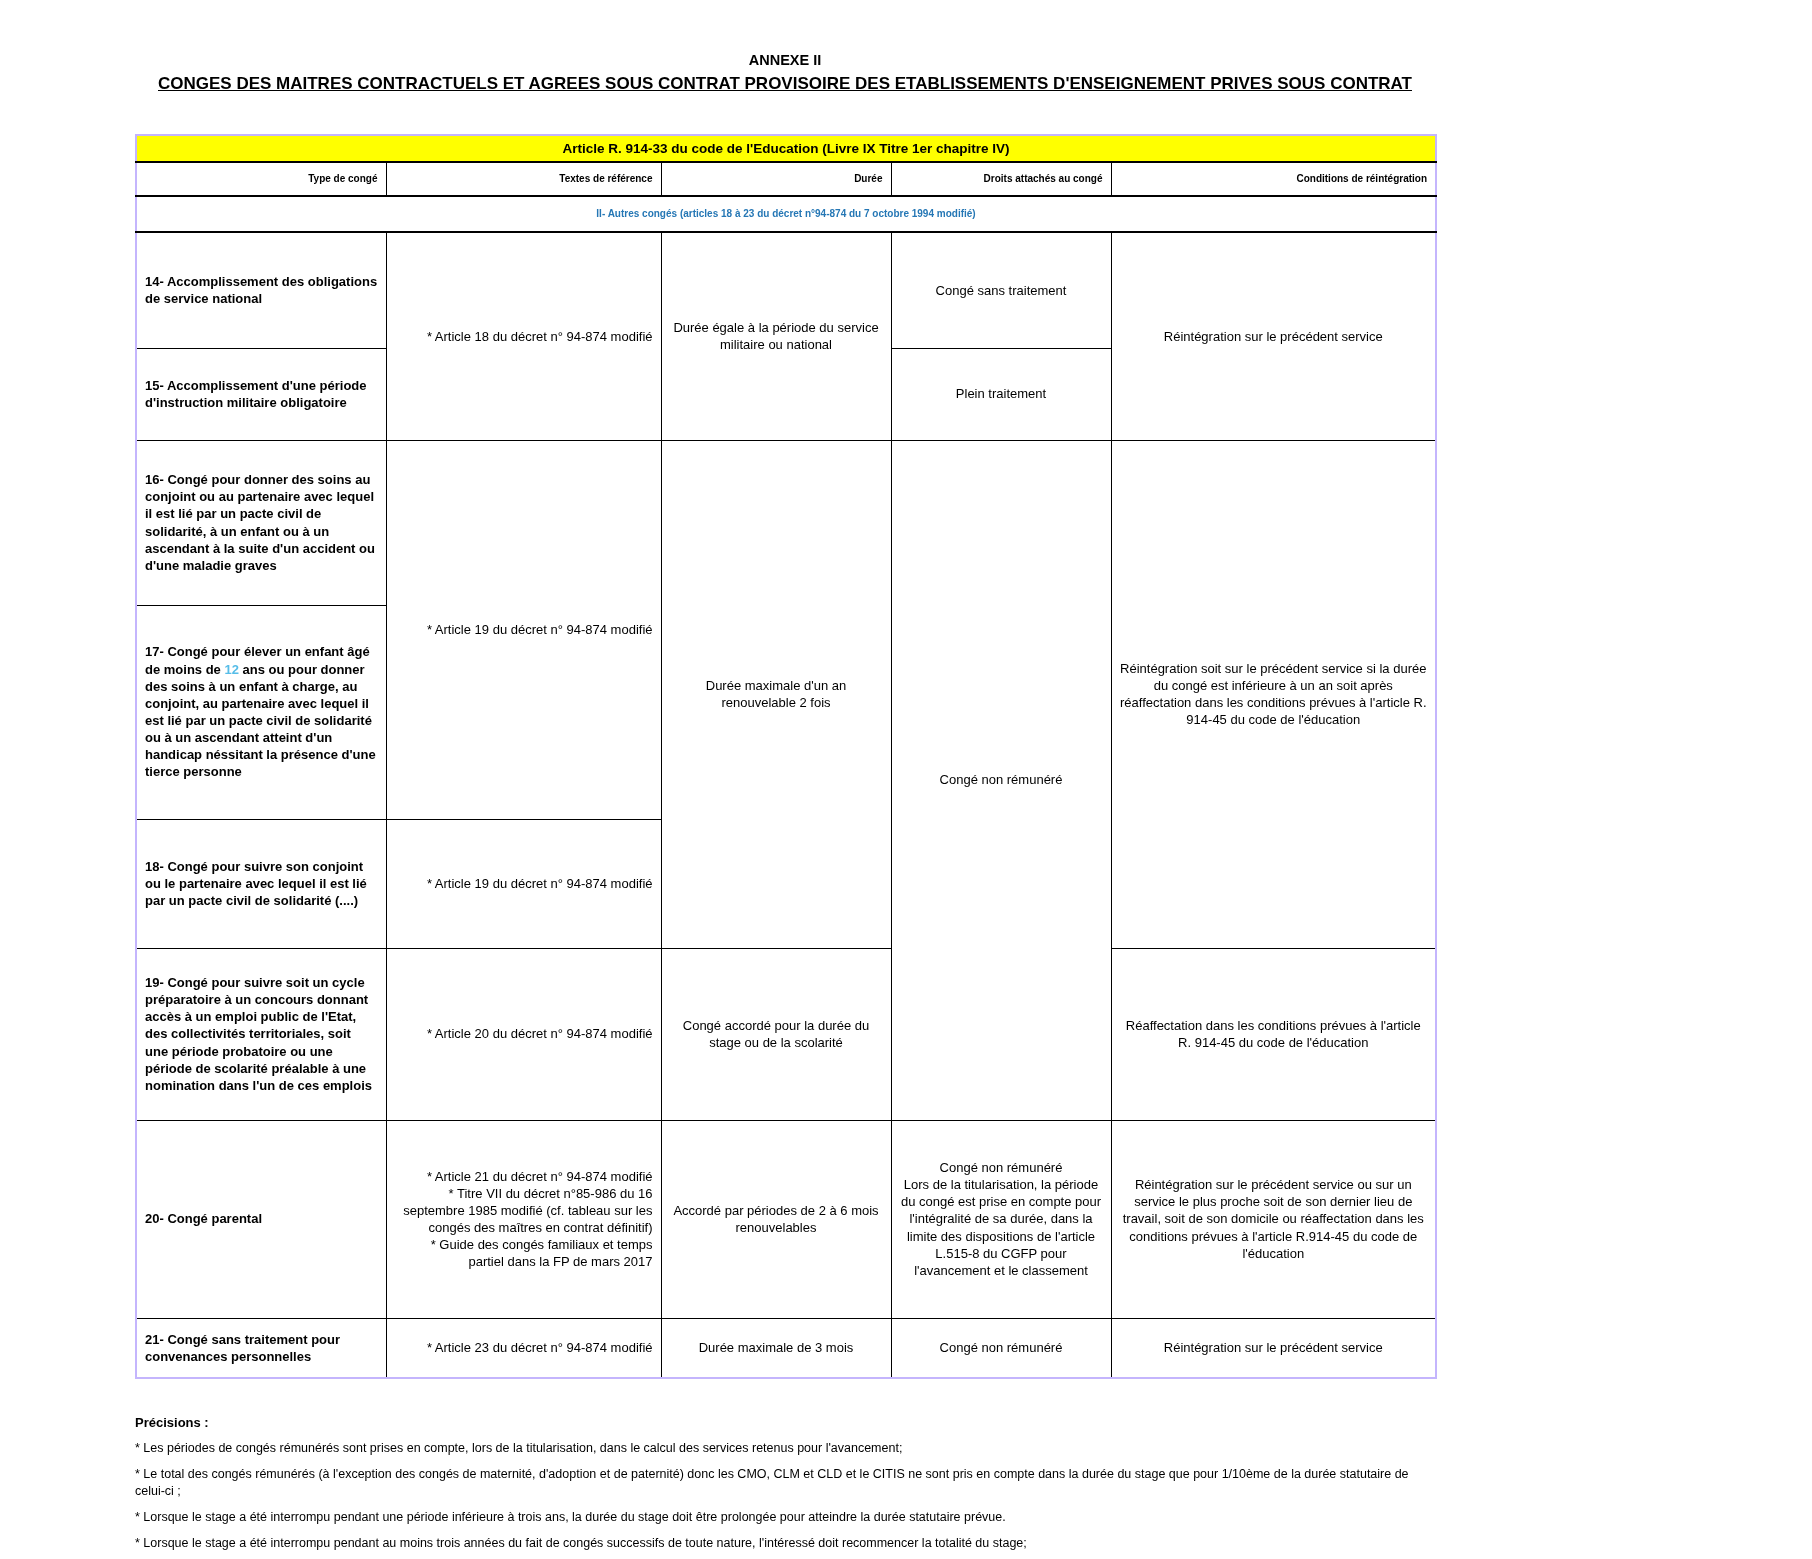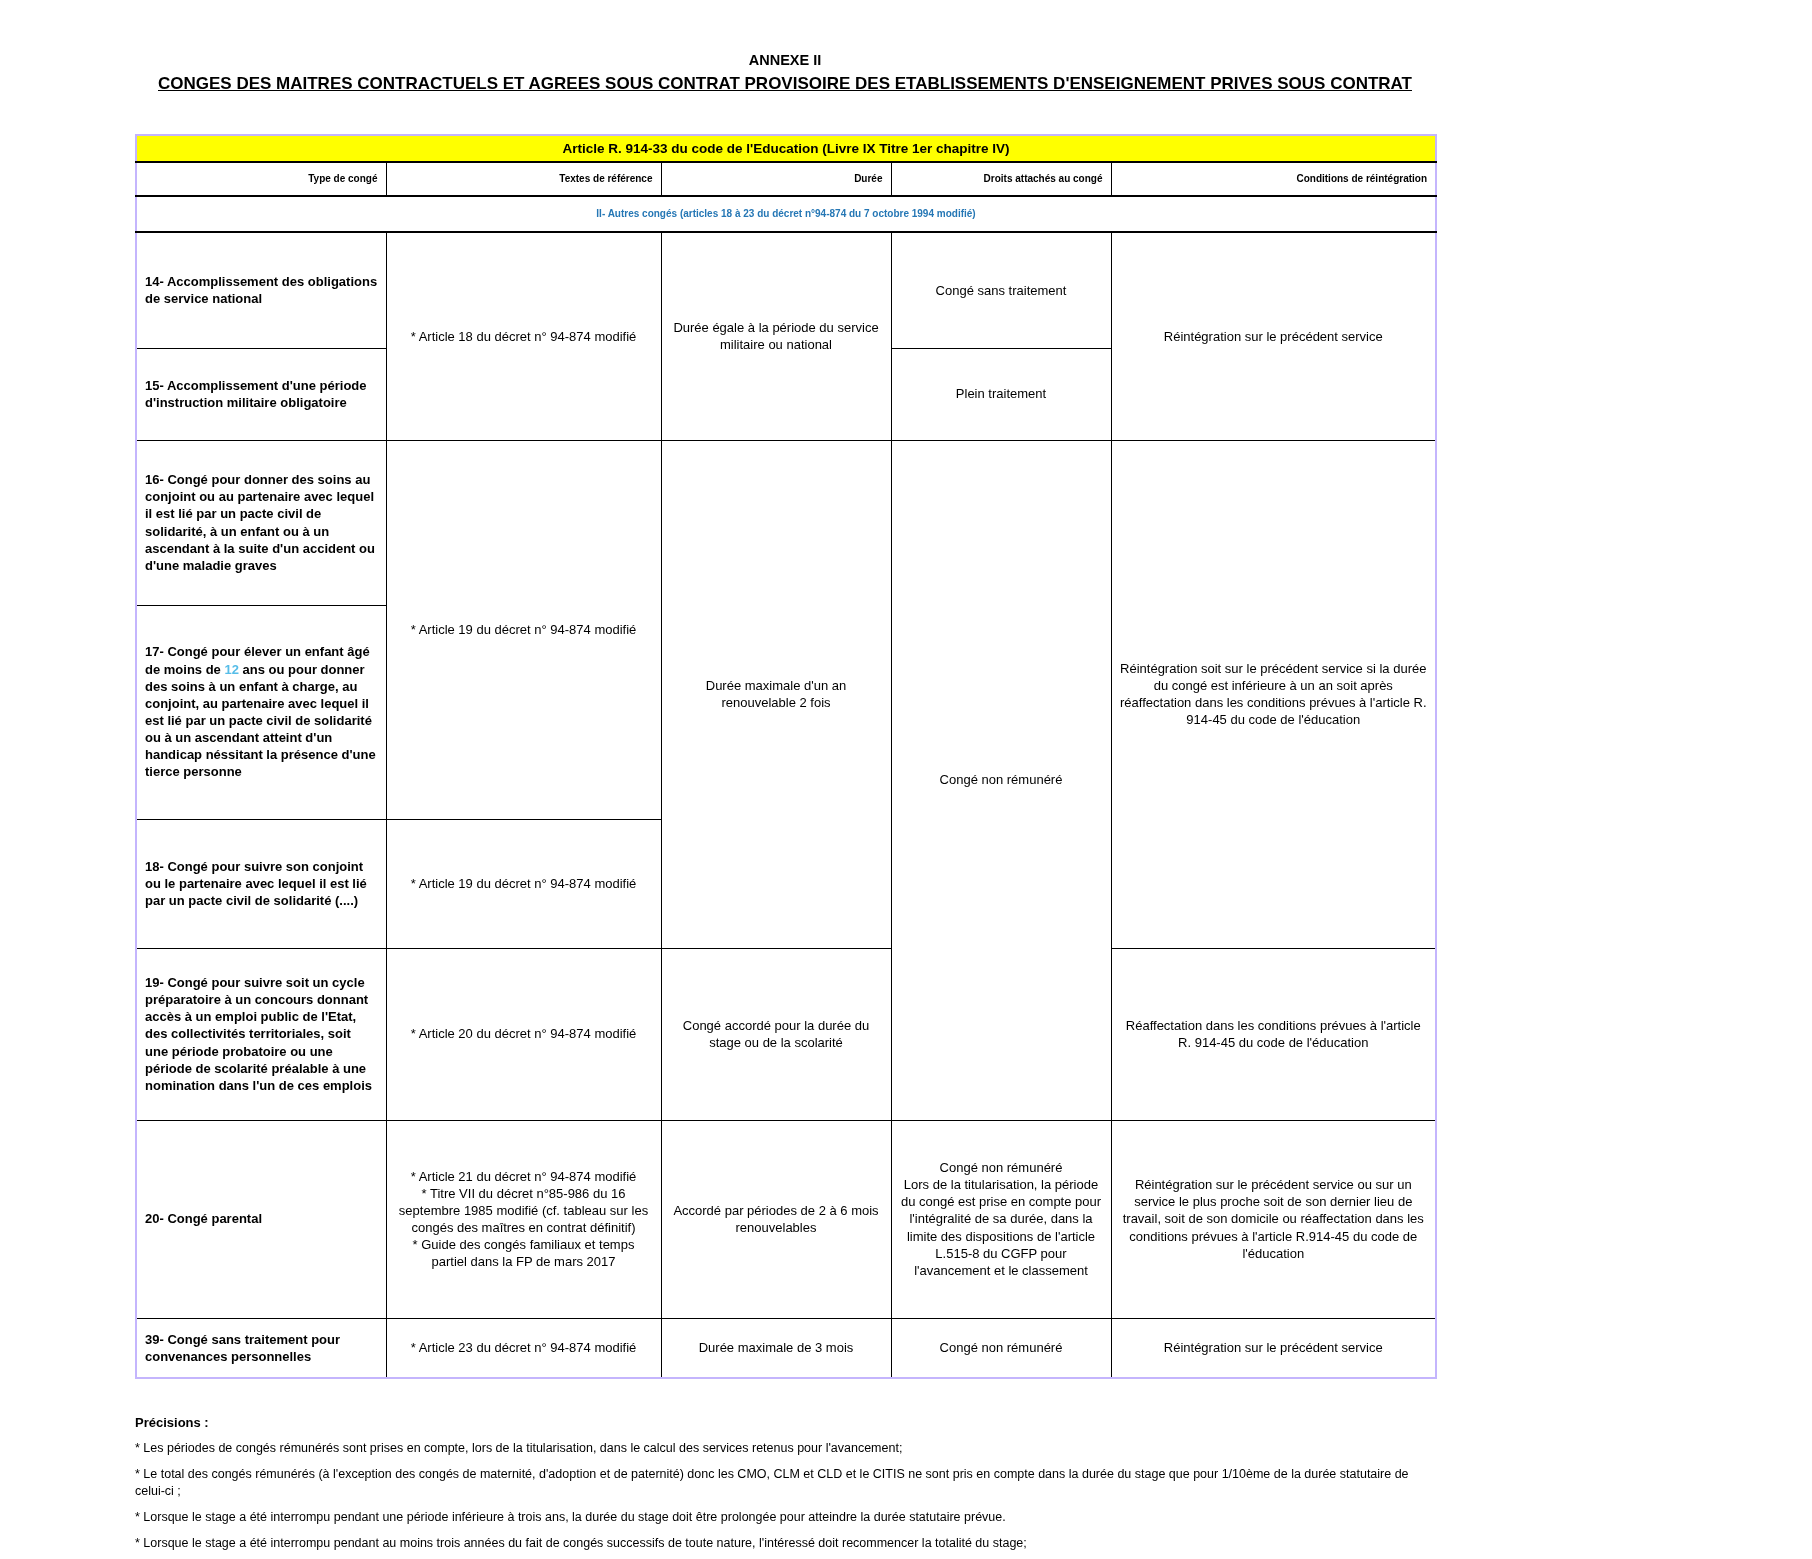--- a/index.html
+++ b/index.html
@@ -59,21 +59,21 @@
     text-align:center;
     font-size:10px;
     border-bottom-width:2px;
   }
   td.type-cell{
     font-weight:bold;
     text-align:left;
     padding:6px 9px;
   }
   td.textes-cell{
-    text-align:center;
+    text-align:right;
     padding:6px 9px;
   }
   td.center-cell{
     text-align:center;
     padding:6px 12px;
   }
   .hl{color:var(--highlight-color);font-weight:bold;text-align:center;}
   .stack > div{margin:0;}
   .footer{
     margin-top:36px;
@@ -164,21 +164,21 @@
       </td>
       <td class="center-cell">Accordé par périodes de 2 à 6 mois renouvelables</td>
       <td class="center-cell stack">
         <div>Congé non rémunéré</div>
         <div>Lors de la titularisation, la période du congé est prise en compte pour l'intégralité de sa durée, dans la limite des dispositions de l'article L.515-8 du CGFP pour l'avancement et le classement</div>
       </td>
       <td class="center-cell">Réintégration sur le précédent service ou sur un service le plus proche soit de son dernier lieu de travail, soit de son domicile ou réaffectation dans les conditions prévues à l'article R.914-45 du code de l'éducation</td>
     </tr>
 
     <tr style="height:60px">
-      <td class="type-cell">39- Congé sans traitement pour convenances personnelles</td>
+      <td class="type-cell">21- Congé sans traitement pour convenances personnelles</td>
       <td class="textes-cell">* Article 23 du décret n° 94-874 modifié</td>
       <td class="center-cell">Durée maximale de 3 mois</td>
       <td class="center-cell">Congé non rémunéré</td>
       <td class="center-cell">Réintégration sur le précédent service</td>
     </tr>
   </tbody>
     </table>
 
   <div class="footer">
     <p class="footer-heading">Précisions :</p>

